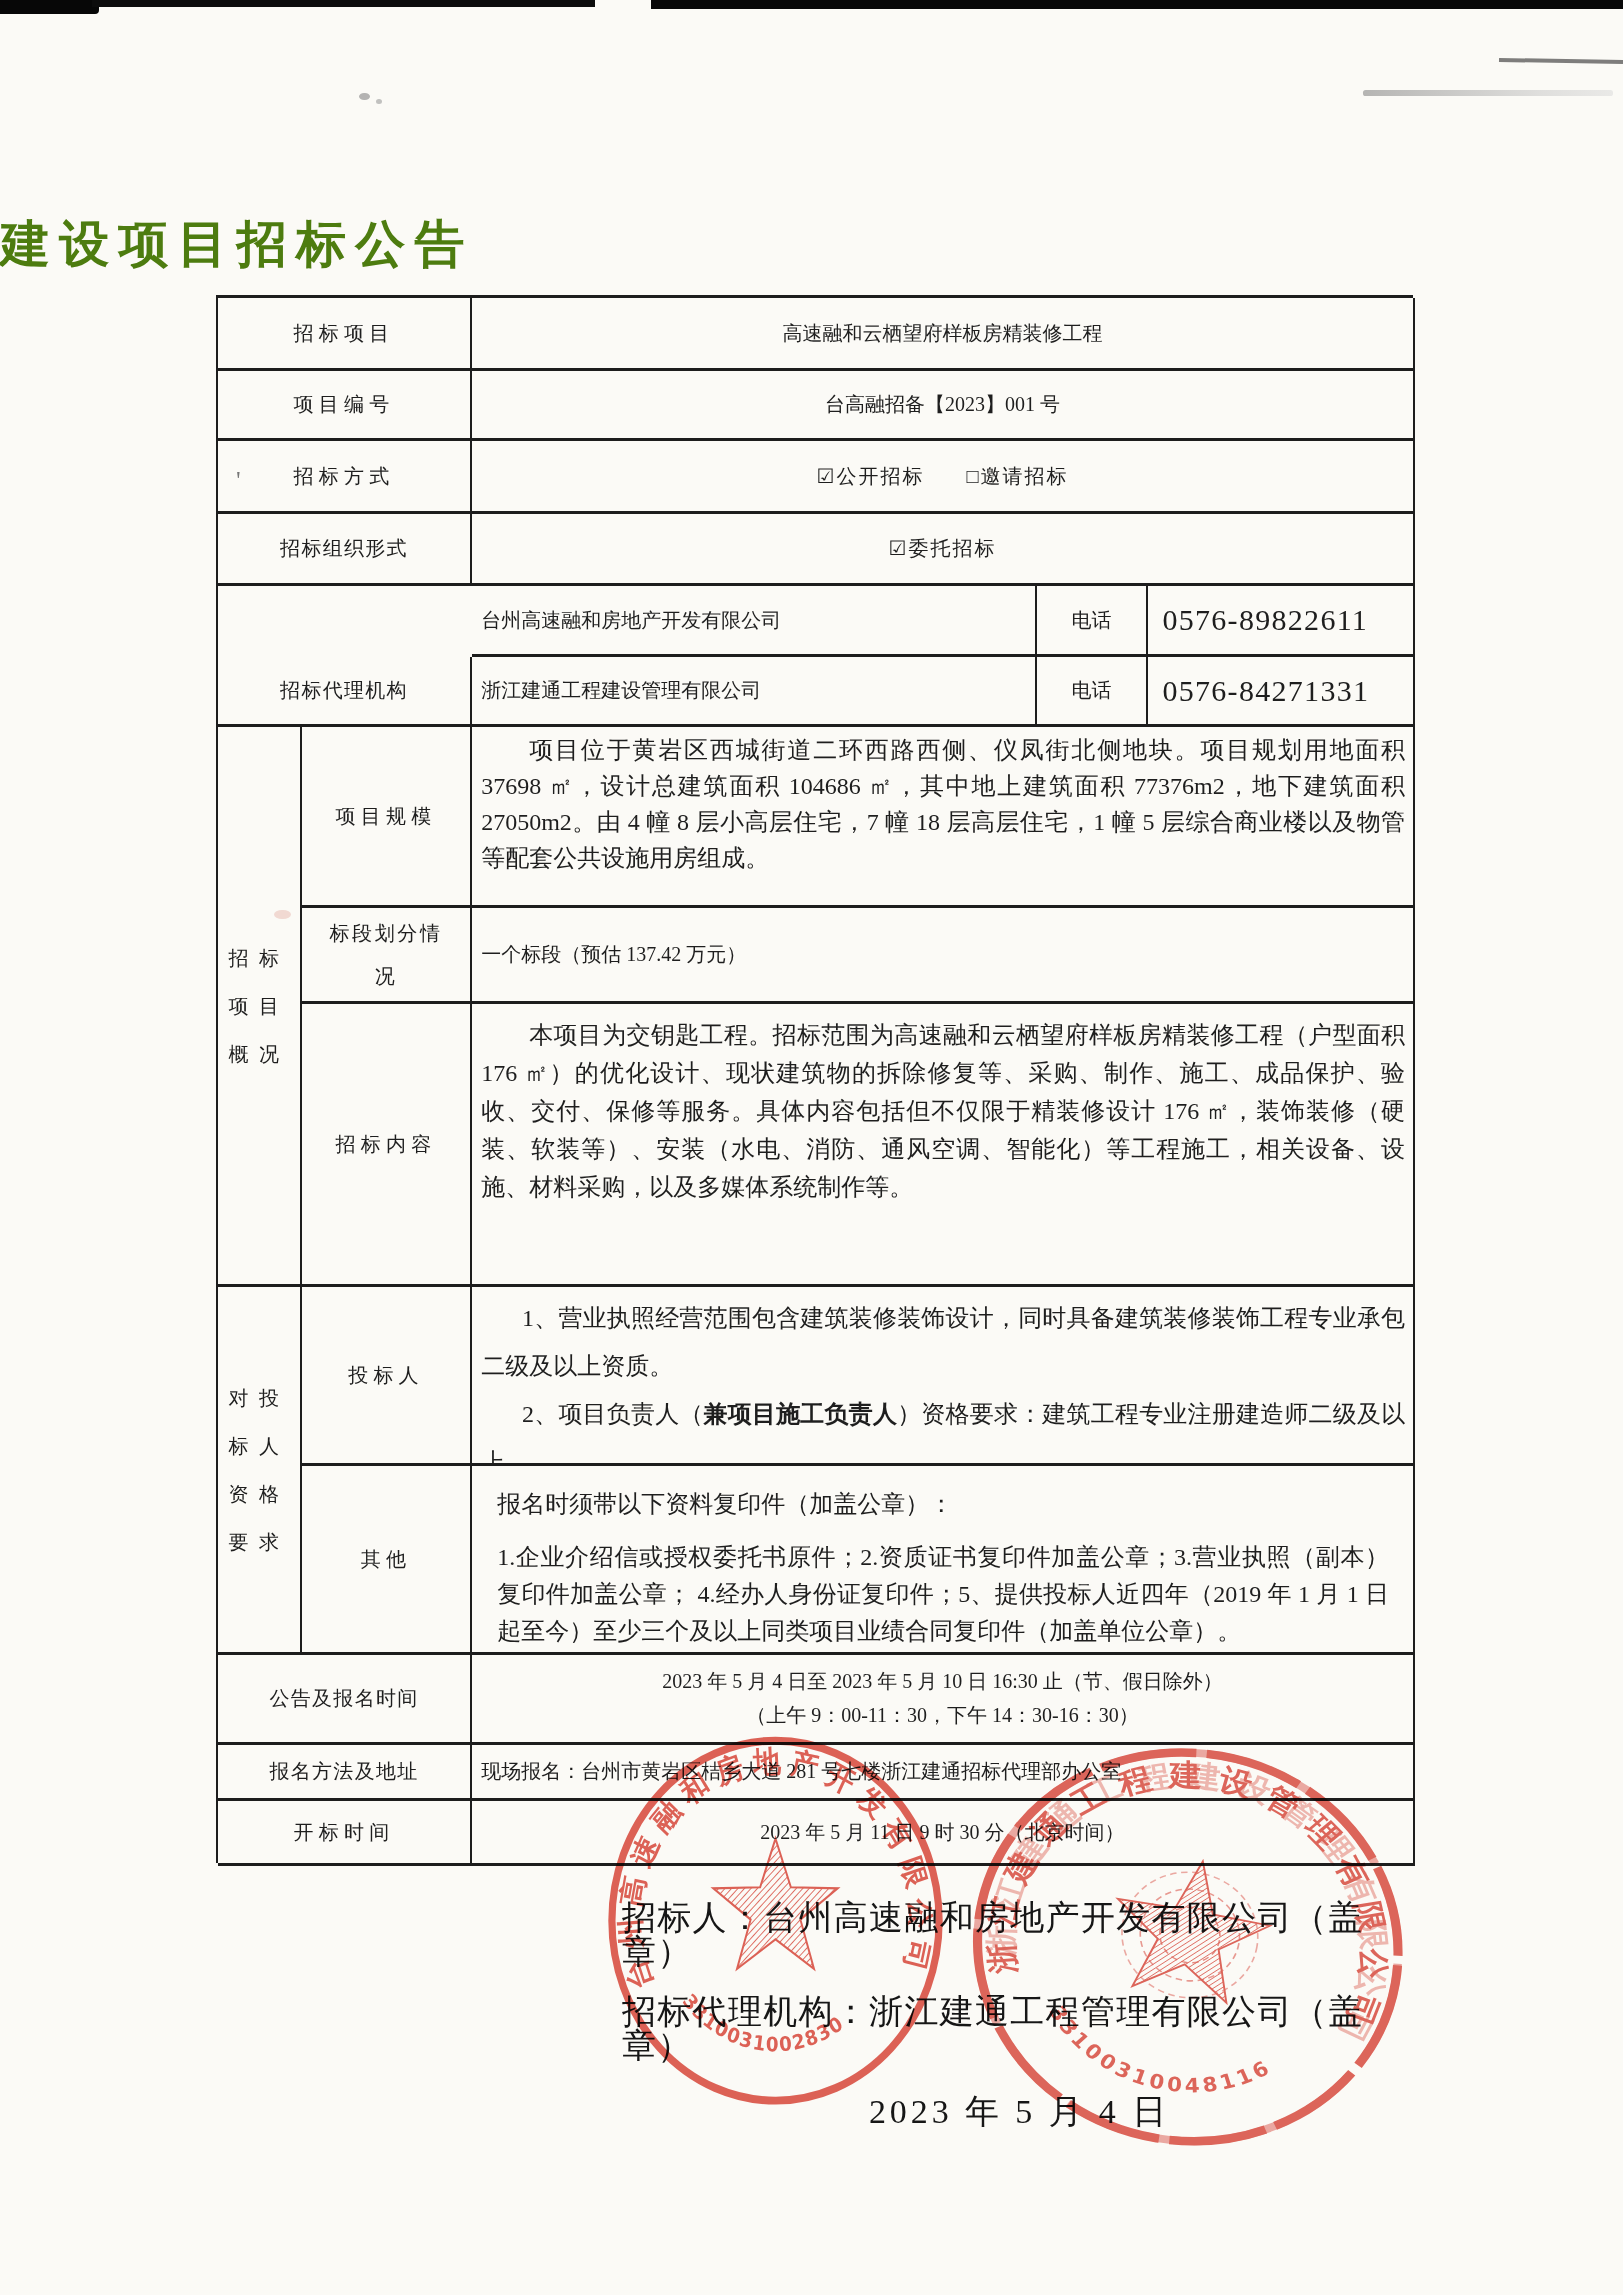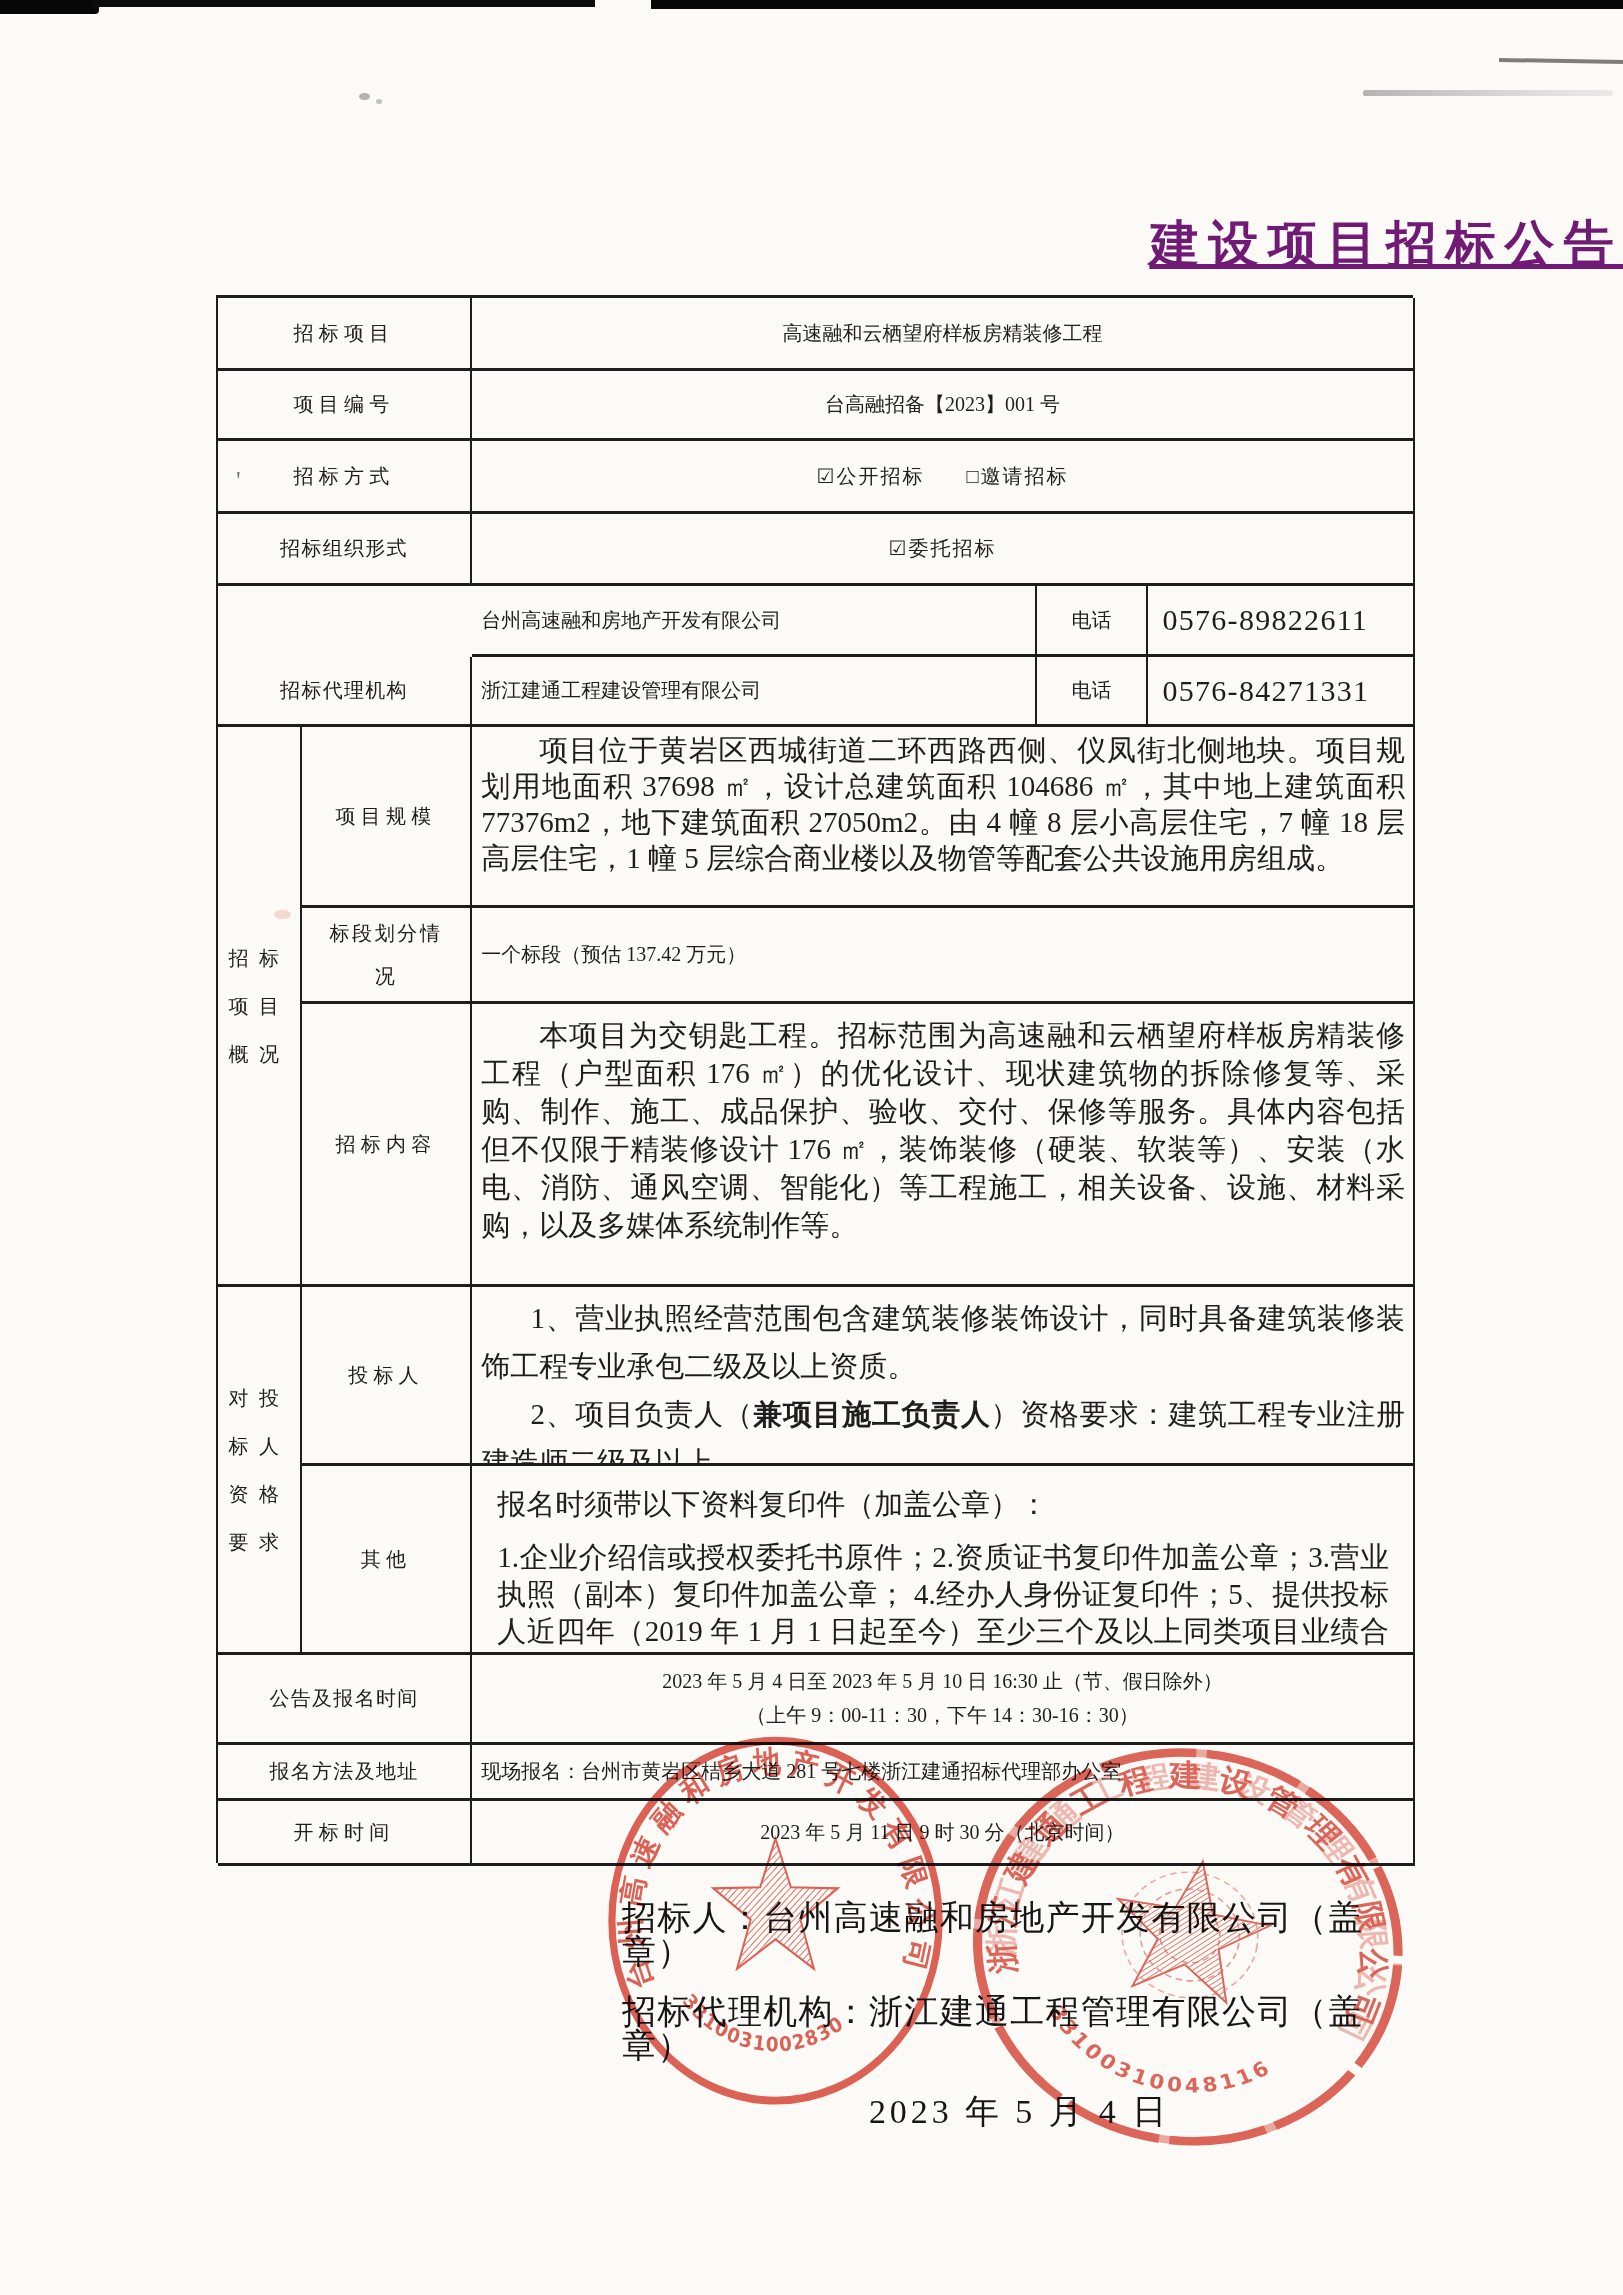--- a/index.html
+++ b/index.html
@@ -19,43 +19,43 @@
   .art-band-b{left:92px;top:0;width:503px;height:7.2px;background:#0c0c0c;}
   .art-band-c{left:651px;top:0;width:972px;height:9.2px;background:#080808;}
   .art-line-r{left:1499px;top:59px;width:124px;height:3.9px;background:#3a3a3a;opacity:.65;transform:rotate(1deg);}
   .art-dot1{left:359px;top:93px;width:10.5px;height:7.2px;background:#8d8d8d;border-radius:50%;opacity:.65;}
   .art-dot2{left:376px;top:99px;width:5.9px;height:5.2px;background:#9b9b9b;border-radius:50%;opacity:.6;}
   .art-streak{left:1363px;top:90px;width:250px;height:5.9px;opacity:.5;background:linear-gradient(to right,#6f6f6f,#c2c2c2 70%,#d8d8d8);border-radius:2.6px;}
   .art-tick{left:236px;top:466px;font-size:26px;color:#777;}
   .art-smudge{left:274px;top:910px;width:17px;height:9.2px;background:#e7b7ae;border-radius:50%;opacity:.5;}
 
   
-  .title{position:absolute;left:0;top:211px;width:100%;text-align:right;
-    font-size:50px;font-weight:700;letter-spacing:9.2px;color:#701a75;text-decoration:underline;}
+  .title{position:absolute;left:0;top:211px;width:100%;text-align:left;
+    font-size:50px;font-weight:700;letter-spacing:9.2px;color:#4d7c0f;}
 
   
   .doc-table{
     position:absolute;left:216px;top:295px;width:1197px;height:1568px;
     display:grid;
     grid-template-columns:84px 170px 565px 111px 267px;
     grid-template-rows:73px 70px 73px 72px 71px 70px 181px 96px 283px 179px 189px 90px 56px 65px;
     border-top:3.9px solid var(--bd);
     border-left:2.6px solid var(--bd);
     color:var(--ink);
   }
   .cell{border-right:2.6px solid var(--bd);border-bottom:3.9px solid var(--bd);
     display:flex;align-items:center;justify-content:center;
     font-size:20px;line-height:1.25;overflow:hidden;}
   .lab{letter-spacing:5.2px;}
   .lab-narrow{letter-spacing:1.3px;}
   .vlab span{display:block;width:76px;letter-spacing:10.5px;line-height:48px;
     word-break:break-all;text-align:center;}
   .wrap4 span{display:block;width:122px;letter-spacing:2.6px;line-height:43px;
     word-break:break-all;text-align:center;}
-  .para{display:block;padding:9.2px 7.9px 0 9.2px;text-align:justify;font-size:29px;}
+  .para{display:block;padding:9.2px 7.9px 0 9.2px;text-align:justify;font-size:24px;}
   .indent2{text-indent:2em;}
   .lh55{line-height:36px;padding-top:5.2px;}
   .lh68{line-height:38px;padding-top:11.8px;}
   .items p{line-height:48px;text-indent:1.7em;margin:0;}
   .items{padding-top:6.5px;}
   .other-cell p{line-height:37px;margin:16px;}
   .other-cell{padding-top:3.9px;}
   .two-line{flex-direction:column;gap:9.2px;}
   .left-al{justify-content:flex-start;padding-left:9.2px;}
   .phone-val{justify-content:flex-start;padding-left:14.4px;font-size:30px;letter-spacing:1.3px;}

